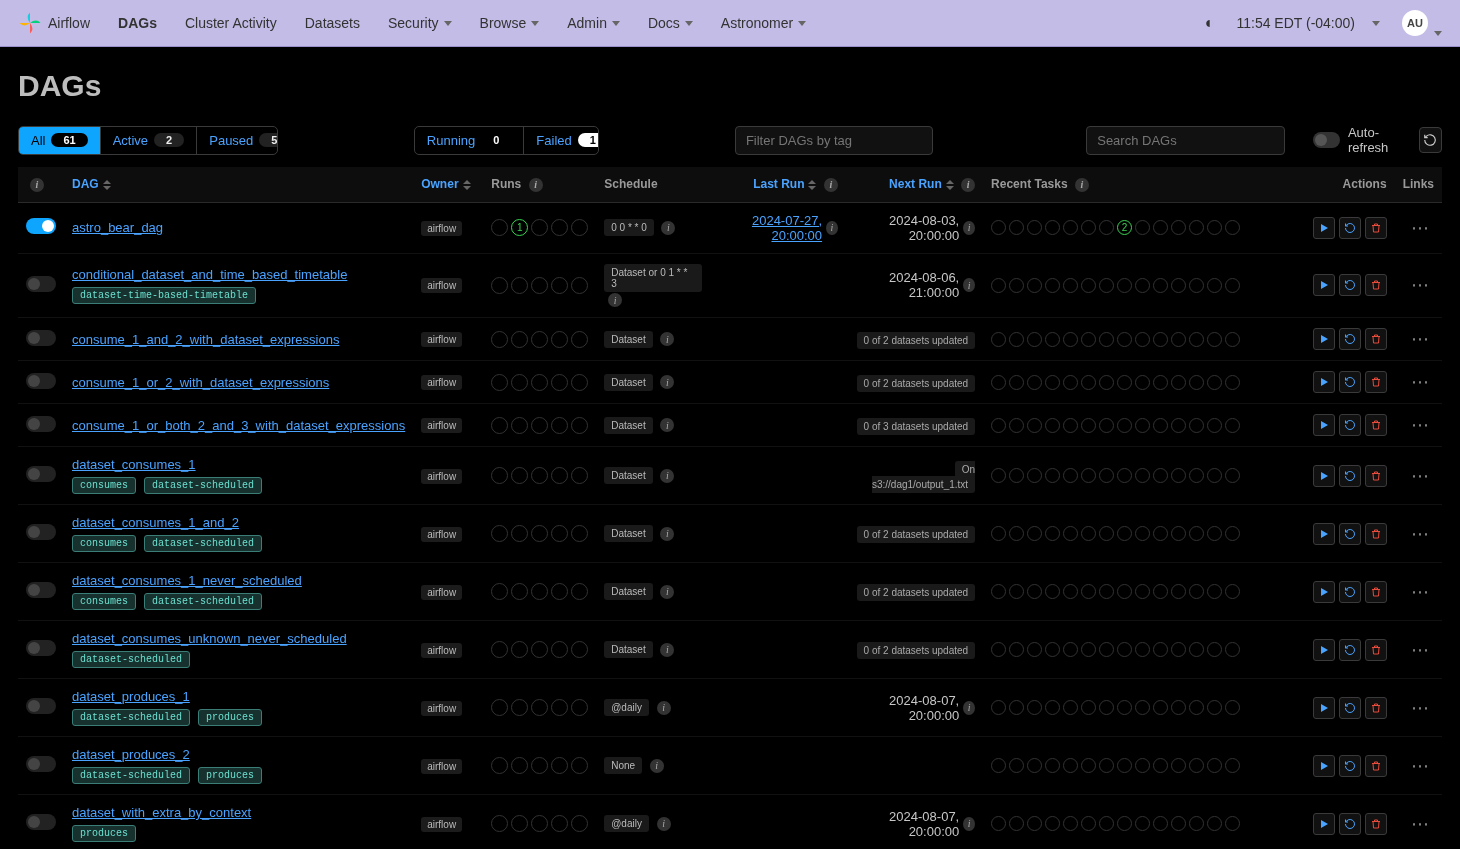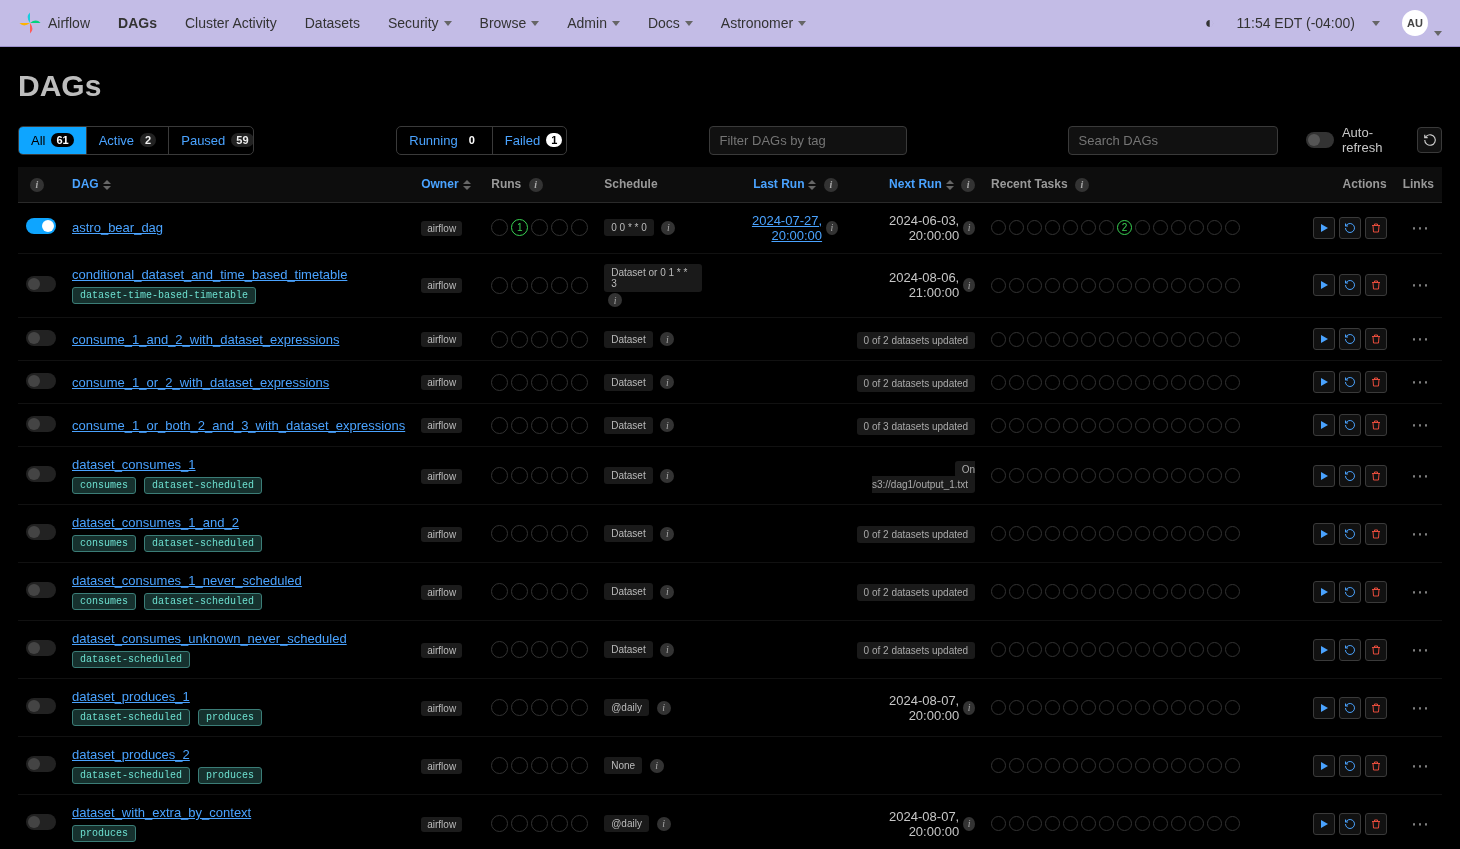--- a/index.html
+++ b/index.html
@@ -50,21 +50,21 @@
   .caret{display:inline-block;border-left:4px solid transparent;border-right:4px solid transparent;border-top:5px solid #666;margin-left:2px;}
   
   .page{padding:18px 18px 0 18px;}
   h1{margin:4px 0 22px 0;font-size:30px;color:#bdbdbd;font-weight:700;}
   
   .filterbar{display:flex;align-items:center;gap:14px;margin-bottom:12px;}
   .tabs,.runtabs{display:flex;border:1px solid var(--border2);border-radius:5px;overflow:hidden;}
   .tab{padding:6px 12px;background:transparent;color:var(--blue);border:none;font-size:13px;display:flex;align-items:center;gap:6px;border-right:1px solid var(--border2);}
   .tab:last-child{border-right:none;}
   .tab.active{background:var(--active);color:#000;}
-  .badge{background:#222;color:#eee;border-radius:10px;padding:1px 5px;font-size:11px;font-weight:600;}
+  .badge{background:#222;color:#eee;border-radius:10px;padding:1px 12px;font-size:11px;font-weight:600;}
   .tab.active .badge{background:#000;color:#fff;}
   .tab.run .badge{background:#000;color:#fff;}
   .tab.run2 .badge{background:#fff;color:#000;}
   .filterbar .gap{width:120px;}
   .inp{background:var(--btn-bg);border:1px solid var(--border2);border-radius:4px;padding:6px 10px;color:var(--text);font-size:13px;width:200px;}
   .filterbar .spacer{flex:1;}
   .autorefresh{display:flex;align-items:center;gap:8px;}
   .toggle{position:relative;width:30px;height:16px;background:#333;border-radius:10px;}
   .toggle .knob{position:absolute;top:2px;left:2px;width:12px;height:12px;border-radius:50%;background:#555;}
   .refreshbtn{border:1px solid var(--border2);background:var(--btn-bg);width:26px;height:26px;border-radius:4px;display:flex;align-items:center;justify-content:center;}
@@ -253,21 +253,21 @@
               <div class="circle"></div>
               <div class="circle"></div>
             </div>
           </td>
           <td><span class="sched">0 0 * * 0</span> <span class="info-i">i</span></td>
           <td style="text-align: right;"><span class="nrtext">
               <a href="#" class="link">2024-07-27, 20:00:00</a> 
               <span class="info-i">i</span>
             </span></td>
           <td style="text-align: right;"><span class="nrtext">
-              <span>2024-06-03, 20:00:00</span> 
+              <span>2024-08-03, 20:00:00</span> 
               <span class="info-i">i</span>
             </span></td>
           <td>
             <div class="circles tasks">
               <div class="circle"></div>
               <div class="circle"></div>
               <div class="circle"></div>
               <div class="circle"></div>
               <div class="circle"></div>
               <div class="circle"></div>

